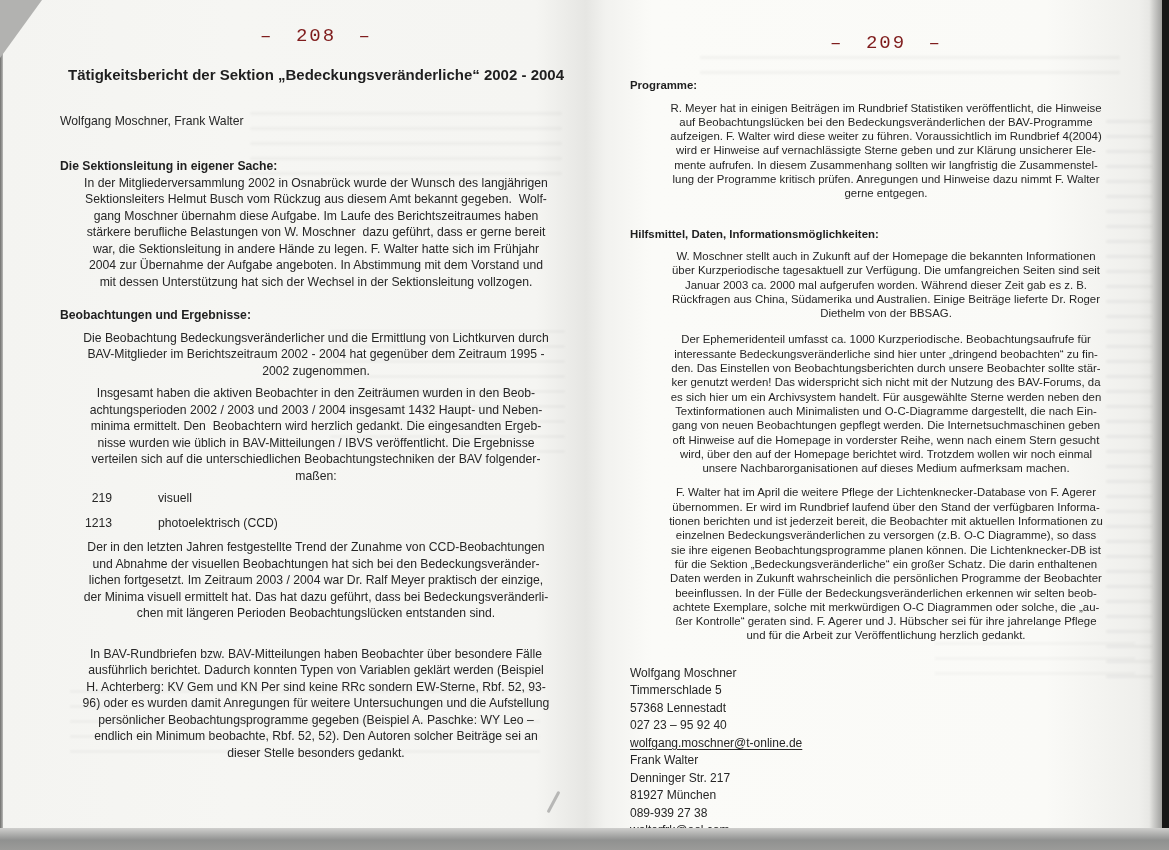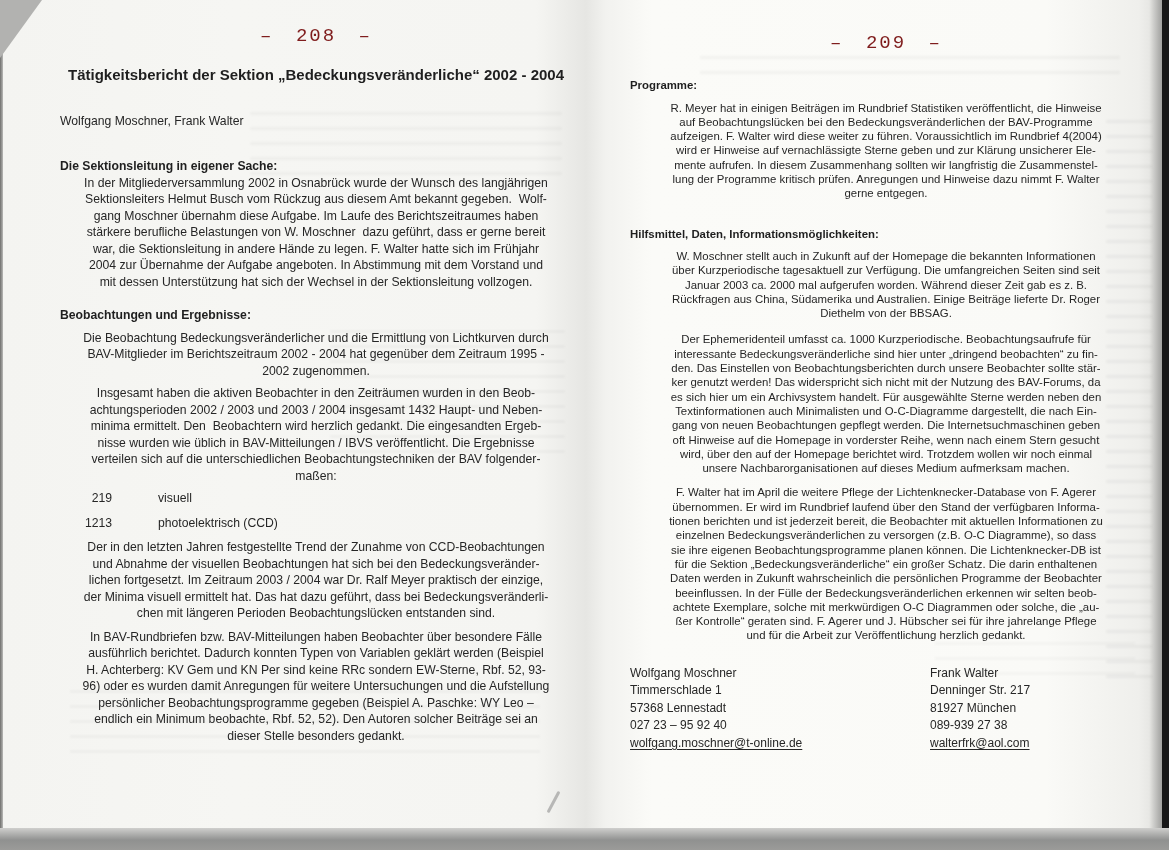--- a/index.html
+++ b/index.html
@@ -41,32 +41,32 @@
   .mtA{margin-top:29px}
   .mtB{}
   .mtC{margin-top:17px}
   .mtD{margin-top:6px}
   .mtE{margin-top:6px}
   .stats{margin-top:6px;}
   .stat-row{display:flex;margin-bottom:8px;}
   .stat-count{width:52px;text-align:right;}
   .stat-label{margin-left:46px;}
   .mtF{margin-top:8px}
-  .mtG{margin-top:7px}
+  .mtG{margin-top:24px}
 
   
   .col-right{position:absolute;left:630px;top:30px;width:512px;
     font-size:11.4px;line-height:14.3px;}
   .col-right .pagenum{margin-top:6px;}
   .r-h1{margin-top:28px}
   .r-p{margin-top:8px}
   .r-h2{margin-top:26px}
   .r-p2{margin-top:12px}
   .r-p3{margin-top:10px}
-  .contacts{margin-top:22px;display:flex;font-size:12px;line-height:17.5px;}
+  .contacts{margin-top:22px;display:flex;font-size:12px;line-height:17.5px;flex-direction:column;}
   .contact{width:300px;}
   .contact:last-child{width:auto;}
   .email{text-decoration:underline;text-underline-offset:2px;}
 </style>
 </head>
 <body>
 
 <div class="scan">
   <div class="paper"></div>
   <div class="left-edge"></div>
@@ -165,21 +165,21 @@
 für die Sektion „Bedeckungsveränderliche“ ein großer Schatz. Die darin enthaltenen
 Daten werden in Zukunft wahrscheinlich die persönlichen Programme der Beobachter
 beeinflussen. In der Fülle der Bedeckungsveränderlichen erkennen wir selten beob-
 achtete Exemplare, solche mit merkwürdigen O-C Diagrammen oder solche, die „au-
 ßer Kontrolle“ geraten sind. F. Agerer und J. Hübscher sei für ihre jahrelange Pflege
 und für die Arbeit zur Veröffentlichung herzlich gedankt.</div>
 
     <div class="contacts">
       <div class="contact">
         <div>Wolfgang Moschner</div>
-        <div>Timmerschlade 1</div>
+        <div>Timmerschlade 5</div>
         <div>57368 Lennestadt</div>
         <div>027 23 – 95 92 40</div>
         <div class="email">wolfgang.moschner@t-online.de</div>
       </div>
       <div class="contact">
         <div>Frank Walter</div>
         <div>Denninger Str. 217</div>
         <div>81927 München</div>
         <div>089-939 27 38</div>
         <div class="email">walterfrk@aol.com</div>

